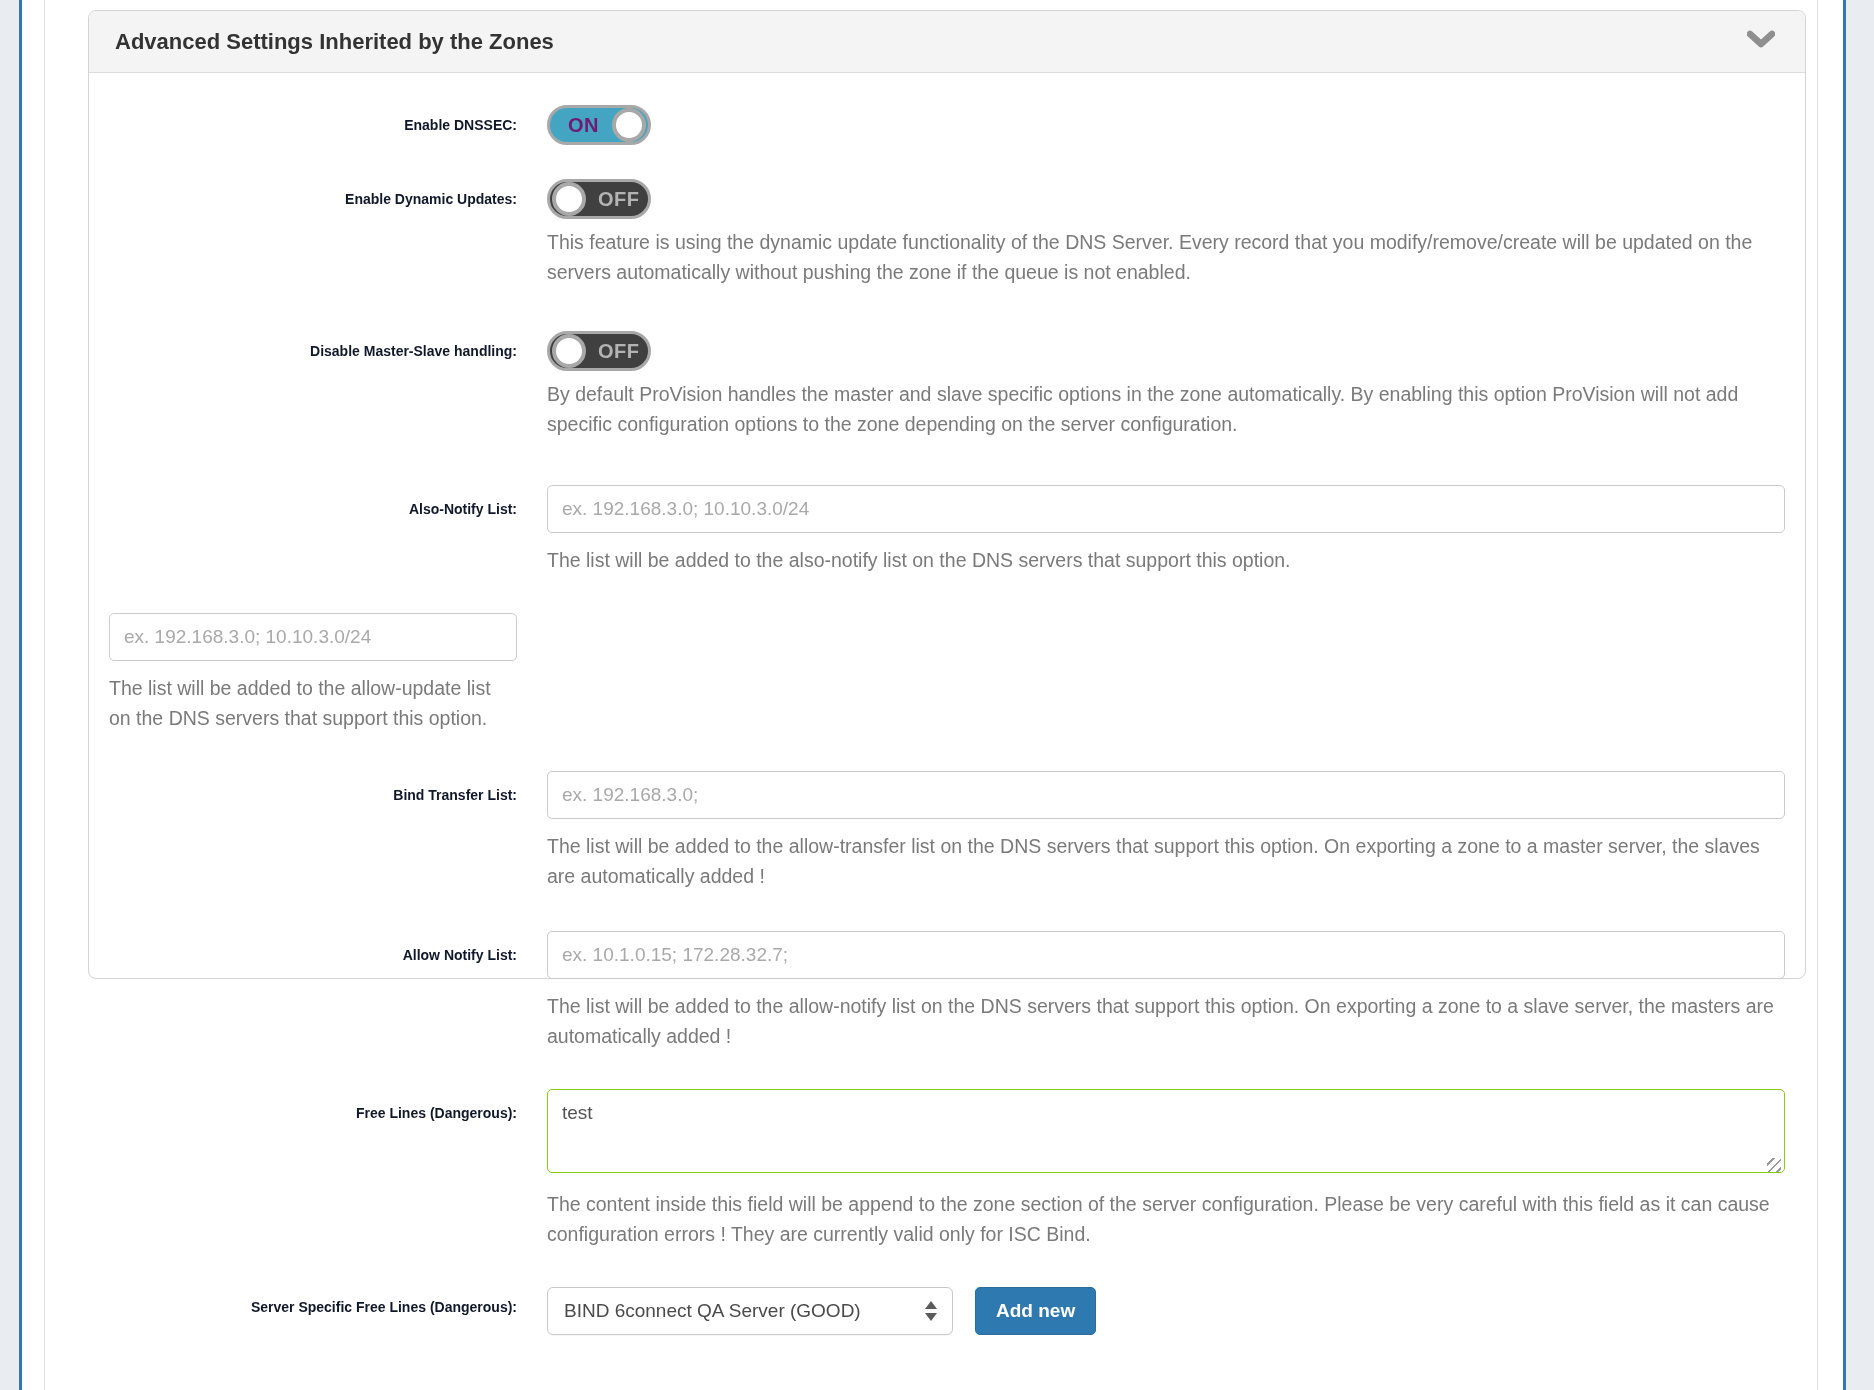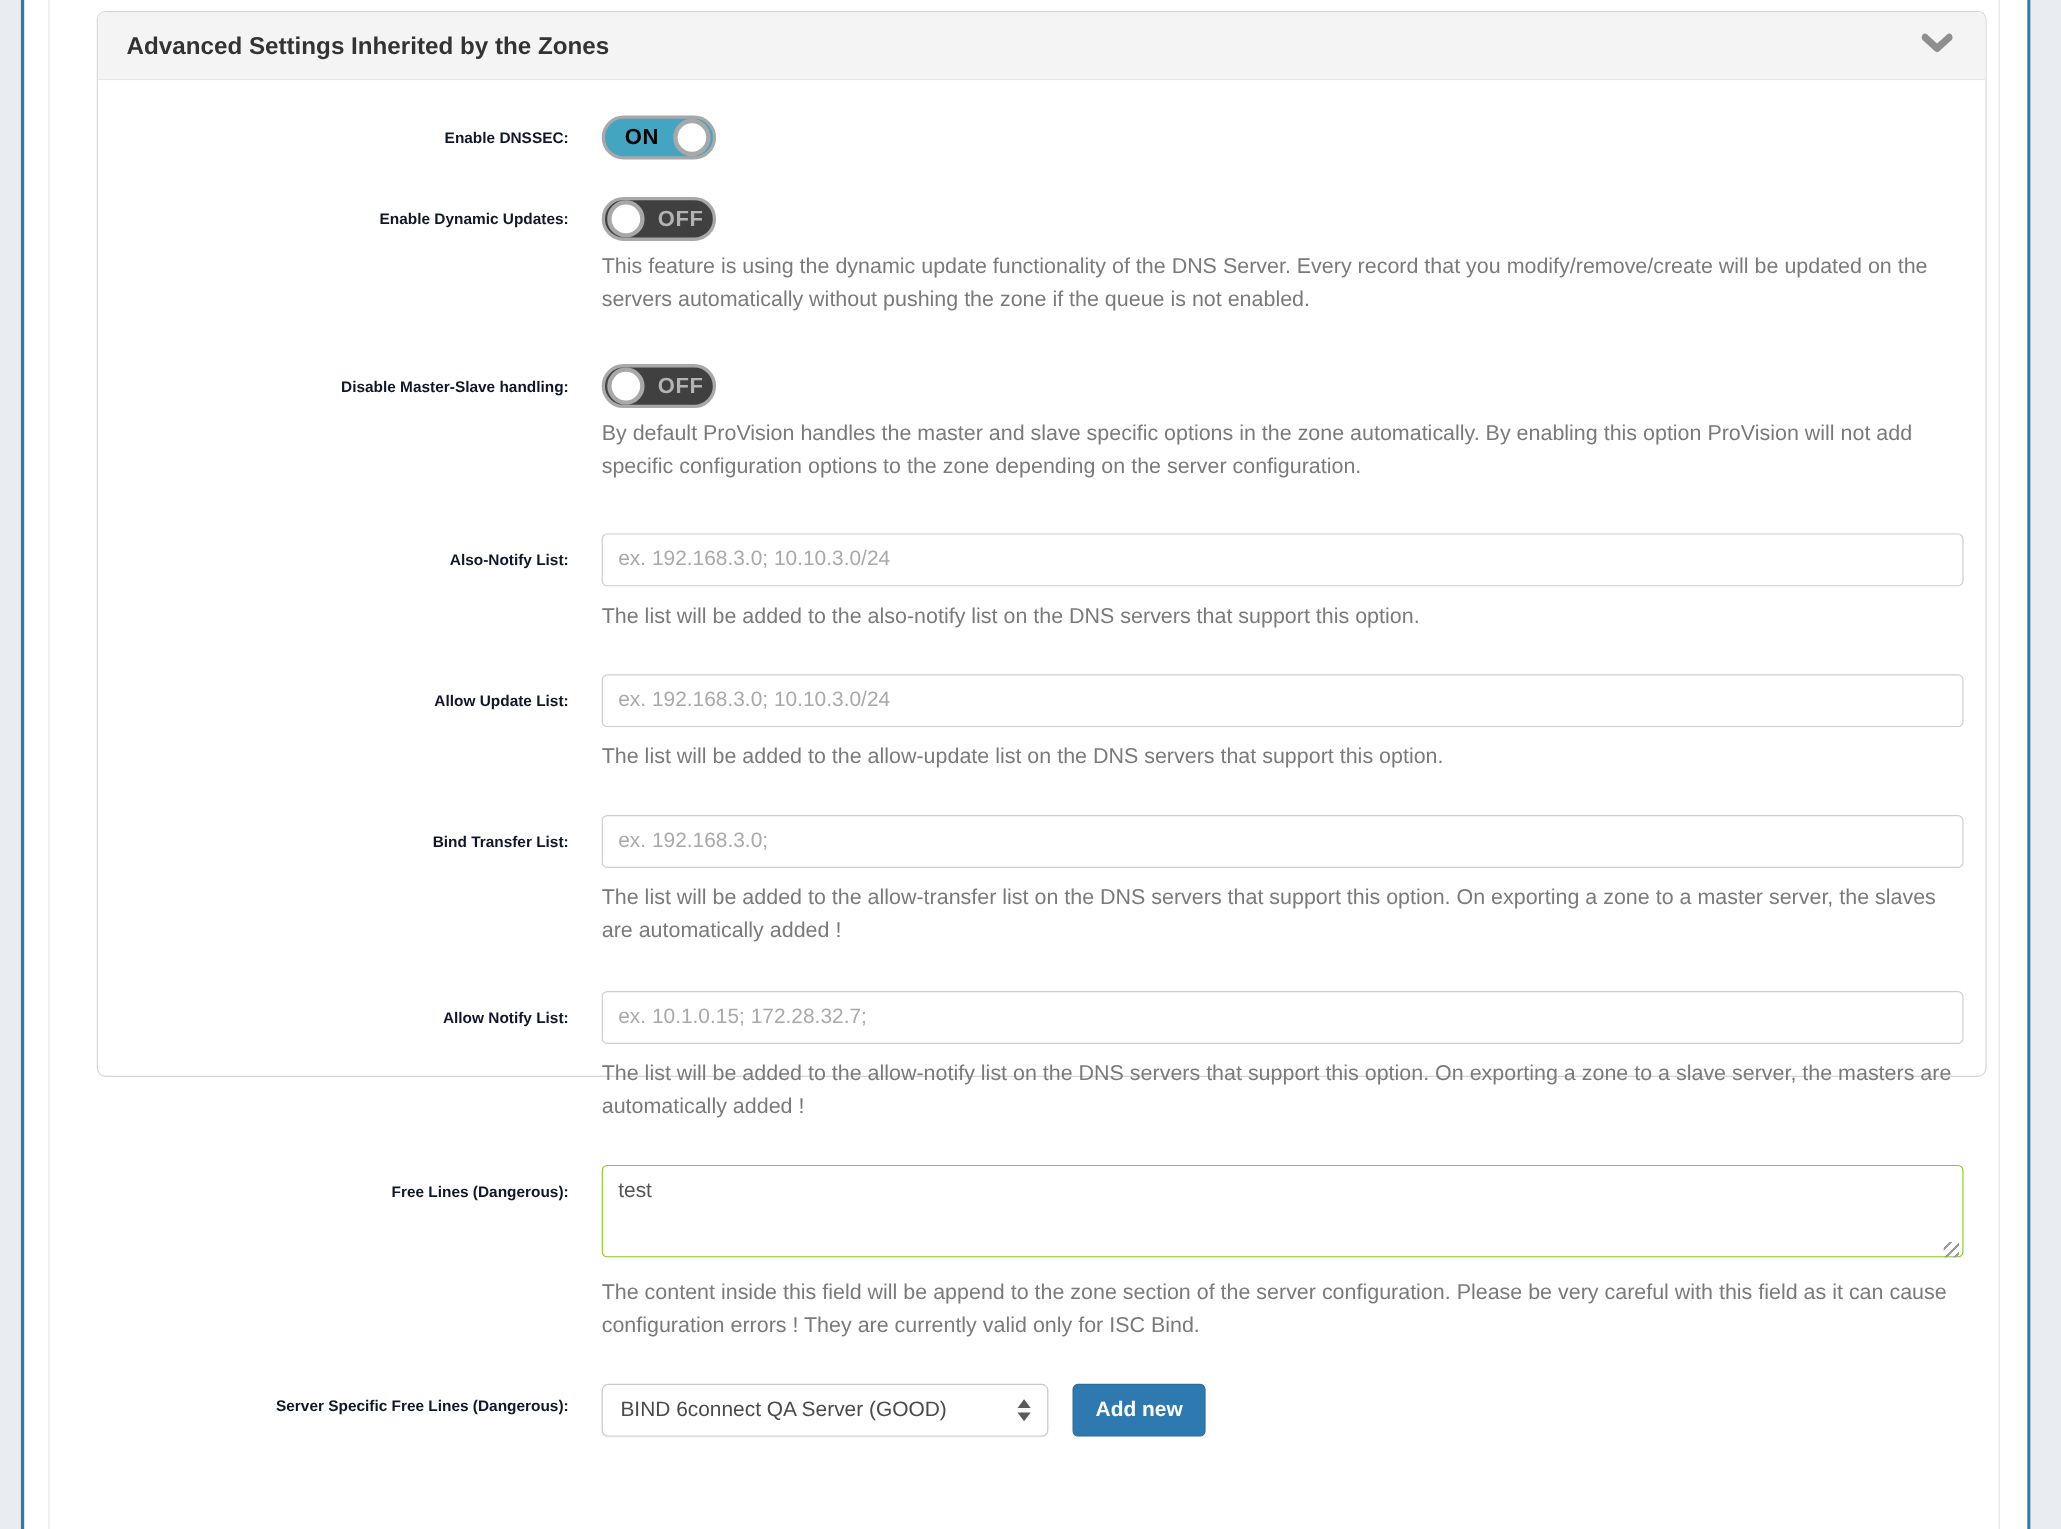--- a/index.html
+++ b/index.html
@@ -41,21 +41,21 @@
 
   
   .toggle { position:relative; width:104px; height:40px; border:3px solid #a8a8a8;
     border-radius:22px; display:inline-block; cursor:pointer; }
   .toggle .knob { position:absolute; top:0; width:34px; height:34px; border:4px solid #a8a8a8;
     border-radius:50%; background:#fff; }
   .toggle .state { display:block; line-height:34px; font-weight:bold; font-size:20px;
     letter-spacing:0.5px; }
   .toggle.on  { background:#44a5c2; }
   .toggle.on .knob { right:2px; }
-  .toggle.on .state { color:#000000; padding-left:18px; }
+  .toggle.on .state { color:#701a75; padding-left:18px; }
   .toggle.off { background:#404040; }
   .toggle.off .knob { left:2px; }
   .toggle.off .state { color:#b3b3b3; padding-left:48px; }
 
   
   .txt { width:100%; height:48px; border:1px solid #cccccc; border-radius:5px;
     padding:0 14px; font-size:19px; color:#555; background:#fff; outline:none;
     font-family:"Liberation Sans", sans-serif; }
   .txt::placeholder { color:#a9a9a9; opacity:1; }
 
@@ -140,21 +140,20 @@
 
       <div class="field mt-r4">
         <div class="lbl lh-input">Also-Notify List:</div>
         <div>
           <input class="txt" type="text" placeholder="ex. 192.168.3.0; 10.10.3.0/24" style="">
           <div class="help help-after-input">The list will be added to the also-notify list on the DNS servers that support this option.</div>
         </div>
       </div>
 
       <div class="field mt-r5">
-        <div class="lbl lh-input">Allow Update List:</div>
         <div>
           <input class="txt" type="text" placeholder="ex. 192.168.3.0; 10.10.3.0/24" style="">
           <div class="help help-after-input">The list will be added to the allow-update list on the DNS servers that support this option.</div>
         </div>
       </div>
 
       <div class="field mt-r6">
         <div class="lbl lh-input">Bind Transfer List:</div>
         <div>
           <input class="txt" type="text" placeholder="ex. 192.168.3.0;" style="">

